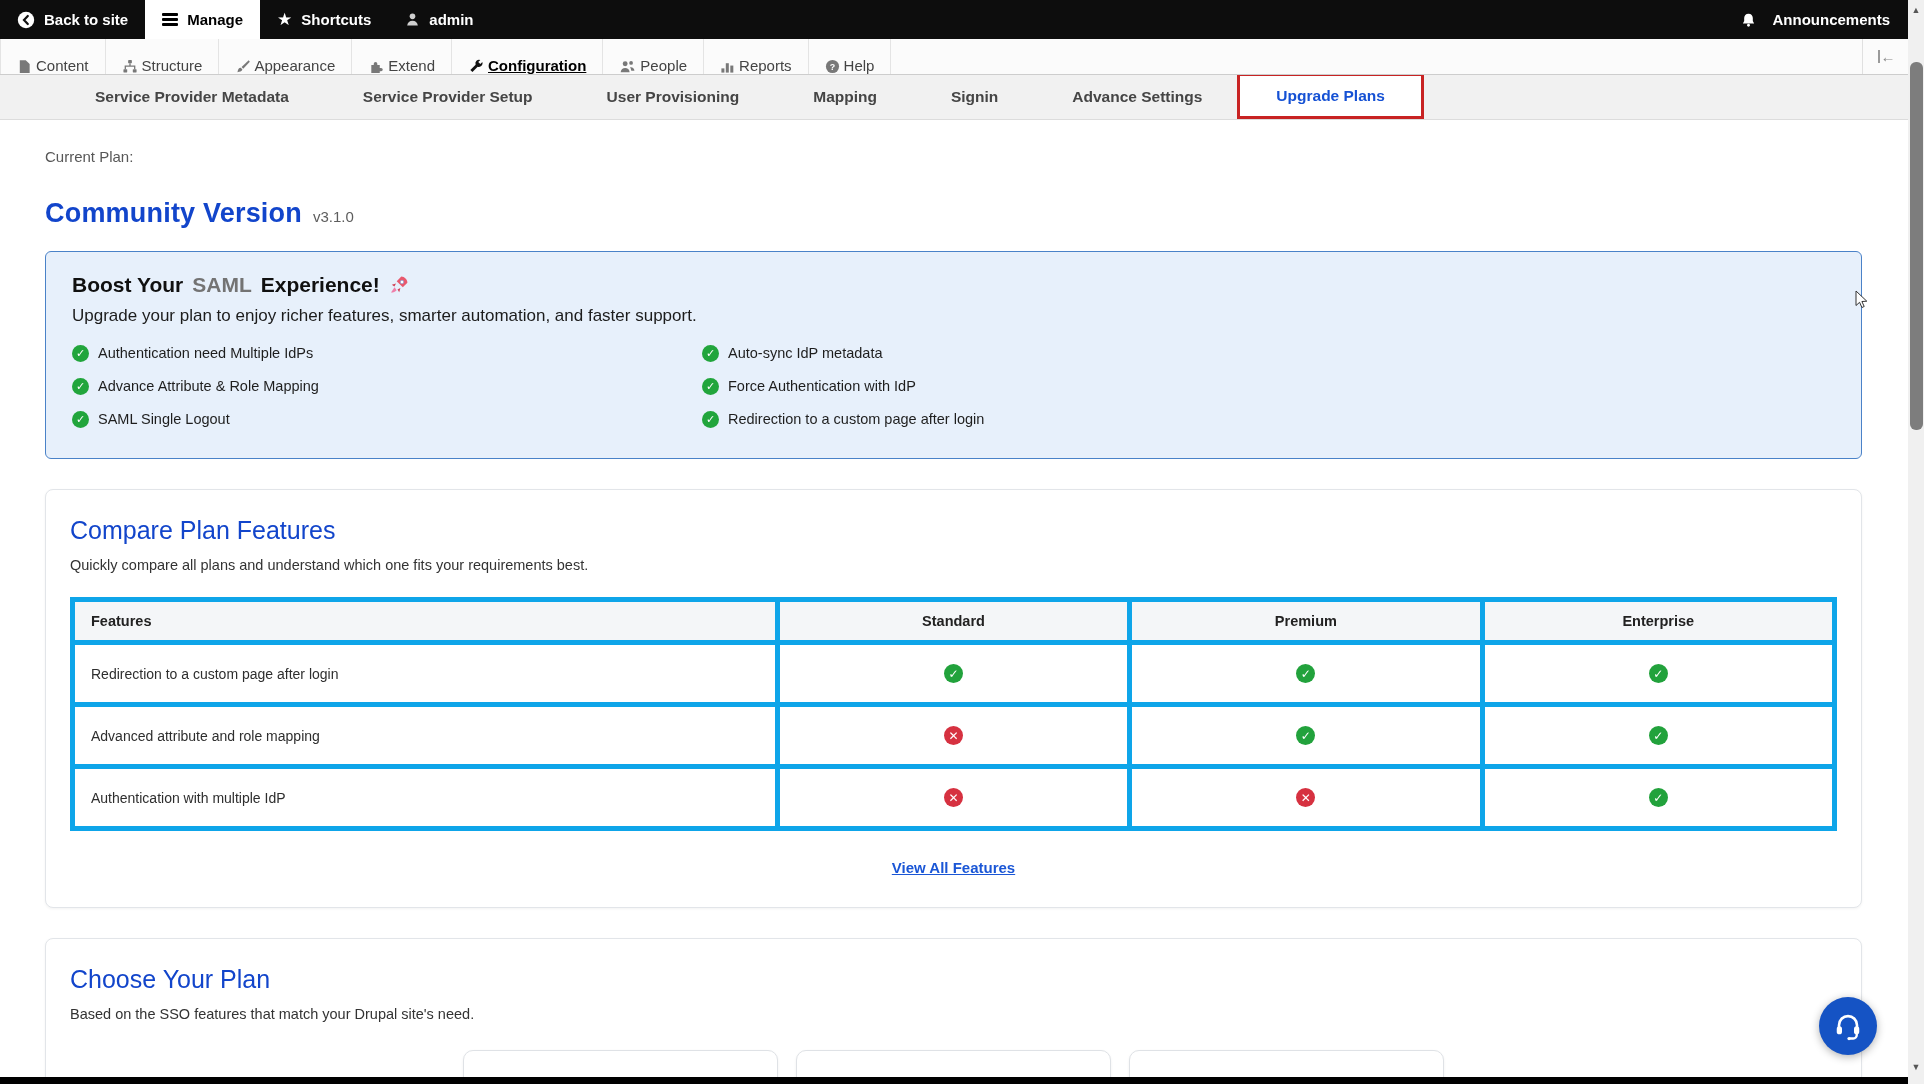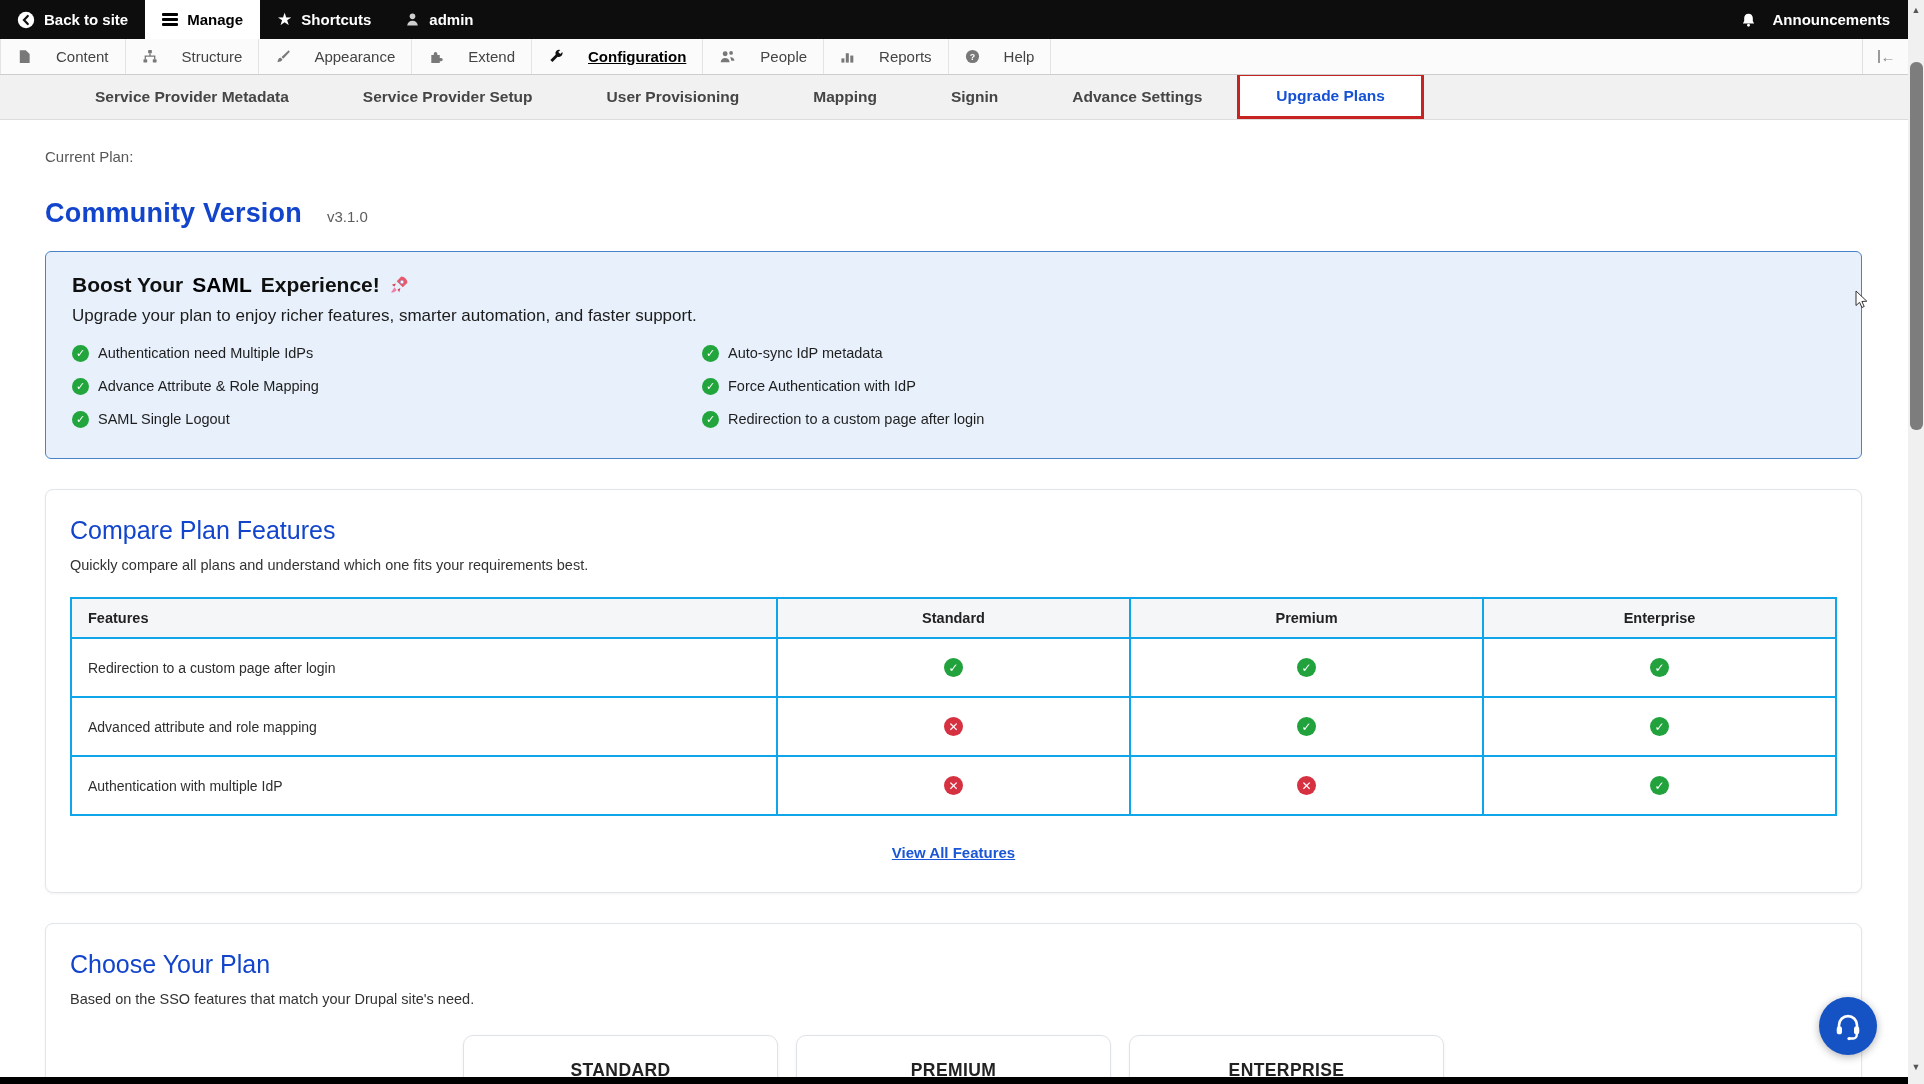--- a/index.html
+++ b/index.html
@@ -12,60 +12,60 @@
   .tb-item { display:flex; align-items:center; gap:9px; padding:0 17px; font-size:15px; font-weight:bold; cursor:default; }
   .tb-item.active { background:#fff; color:#000; }
   .tb-right { margin-left:auto; display:flex; align-items:center; gap:16px; padding:0 20px; font-size:15px; font-weight:bold; }
   .circle-back { width:18px; height:18px; }
   .hamburger { display:flex; flex-direction:column; gap:2.5px; width:16px; }
   .hamburger i { display:block; height:2.8px; background:#000; border-radius:1px; }
   .star-glyph { font-size:17px; line-height:1; }
 
   
   .menubar { position:absolute; top:39px; left:0; width:1910px; height:36px; background:#fbfbfb; border-bottom:1px solid #cdcdcd; display:flex; align-items:stretch; z-index:9; }
-  .mb-item { display:flex; align-items:center; gap:24px; padding:0 16px; font-size:15px; color:#444; border-right:1px solid #e4e4e4; cursor:default; }
+  .mb-item { display:flex; align-items:flex-end; gap:4px; padding:0 16px; font-size:15px; color:#444; border-right:1px solid #e4e4e4; cursor:default; }
   .mb-item:first-child { border-left:1px solid #e4e4e4; }
   .mb-item svg { flex:0 0 auto; }
   .mb-item.active { font-weight:bold; color:#000; text-decoration:underline; }
   .mb-collapse { margin-left:auto; width:48px; border-left:1px solid #e0e0e0; display:flex; align-items:center; justify-content:center; color:#8a8a8a; font-size:15px; gap:1px; }
   .mb-collapse .vbar { display:inline-block; width:2px; height:13px; background:#9a9a9a; }
 
   
   .tabstrip { position:absolute; top:75px; left:0; width:1910px; height:45px; background:#f1f1f1; border-bottom:1px solid #dcdcdc; display:flex; align-items:stretch; padding-left:58px; z-index:8; }
   .tab { display:flex; align-items:center; padding:0 37px; font-size:15.5px; font-weight:bold; color:#454545; cursor:default; position:relative; }
   .tab.active { background:#fff; color:#1551d4; border-bottom:3px solid #1551d4; }
   .annotation-box { position:absolute; left:-2px; top:-2px; right:-2px; bottom:-3px; border:3px solid #c82323; pointer-events:none; }
 
   
   .content { position:absolute; top:120px; left:0; width:1908px; height:957px; background:#fff; overflow:hidden; }
   .inner { margin:0 46px 0 45px; }
 
   .current-plan-label { padding-top:28px; font-size:15px; color:#575757; }
-  .plan-name-row { margin-top:11px; display:flex; align-items:baseline; gap:25px; }
+  .plan-name-row { margin-top:11px; display:flex; align-items:baseline; gap:11px; }
   .plan-name { font-size:27px; font-weight:bold; color:#1245cb; letter-spacing:.2px; }
   .plan-version { font-size:15px; color:#5d5d5d;margin-top:32px; }
 
   
   .promo { margin-top:22px; background:#e7f0fb; border:1px solid #4a82c8; border-radius:6px; padding:21px 26px 18px; }
   .promo-title { font-size:21px; font-weight:bold; color:#101010; display:flex; align-items:center; gap:9px; }
-  .promo-title .hl { color:#000000; }
+  .promo-title .hl { color:#737373; }
   .promo-sub { margin-top:9px; font-size:17px; color:#1c1c1c; }
   .feature-cols { margin-top:15px; display:flex; }
   .fcol1 { width:630px; }
   .feature-item { display:flex; align-items:center; gap:9px; font-size:14.5px; color:#1e1e1e; height:24px; margin-bottom:9px; }
   .chk { flex:0 0 auto; width:17px; height:17px; border-radius:50%; background:#21a53c; color:#fff; display:flex; align-items:center; justify-content:center; font-size:11px; font-weight:bold; }
 
   
   .card { margin-top:30px; background:#fff; border:1px solid #e2e5e9; border-radius:8px; padding:26px 24px; box-shadow:0 1px 3px rgba(0,0,0,.05); }
   .card h2 { font-size:25px; font-weight:normal; color:#1245cb; }
   .card .card-sub { margin-top:12px; font-size:14.5px; color:#333; }
 
   
   table.compare { margin-top:24px; width:100%; border-collapse:collapse; }
-  table.compare th, table.compare td { border:2px solid #0ea5e9; }
+  table.compare th, table.compare td { border:5px solid #0ea5e9; }
   table.compare th { background:#f4f6f8; font-size:14.5px; font-weight:bold; color:#222; padding:11px 16px; text-align:center; }
   table.compare th.feat-col { text-align:left; width:40%; }
   table.compare th.plan-col { width:20%; }
   table.compare td { padding:19px 16px; font-size:14px; color:#2e2e2e; }
   table.compare td.mark-cell { text-align:center; }
   .mark { display:inline-flex; width:19px; height:19px; border-radius:50%; color:#fff; align-items:center; justify-content:center; font-size:12px; font-weight:bold; }
   .mark-check { background:#22a23c; }
   .mark-cross { background:#d63140; }
   .view-all-wrap { margin-top:28px; margin-bottom:4px; text-align:center; }
   .view-all { color:#1a56d6; font-size:15px; font-weight:bold; text-decoration:underline; cursor:pointer; }

